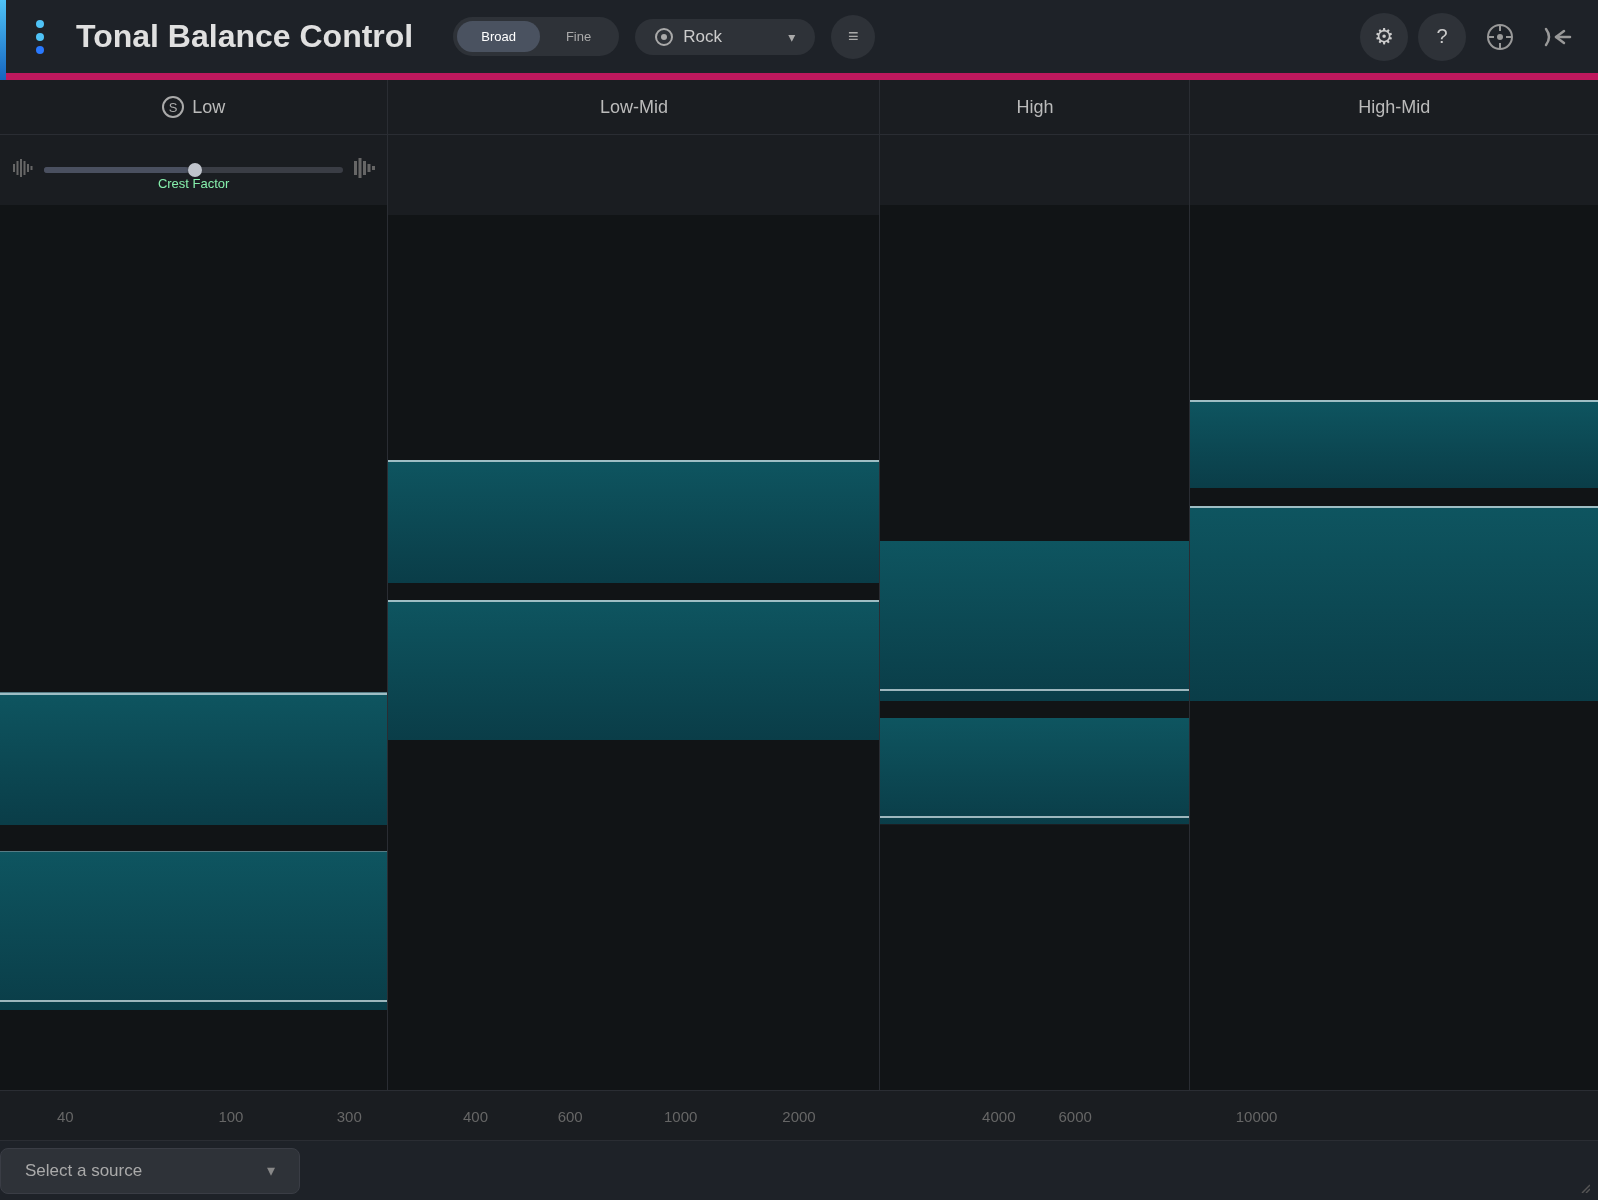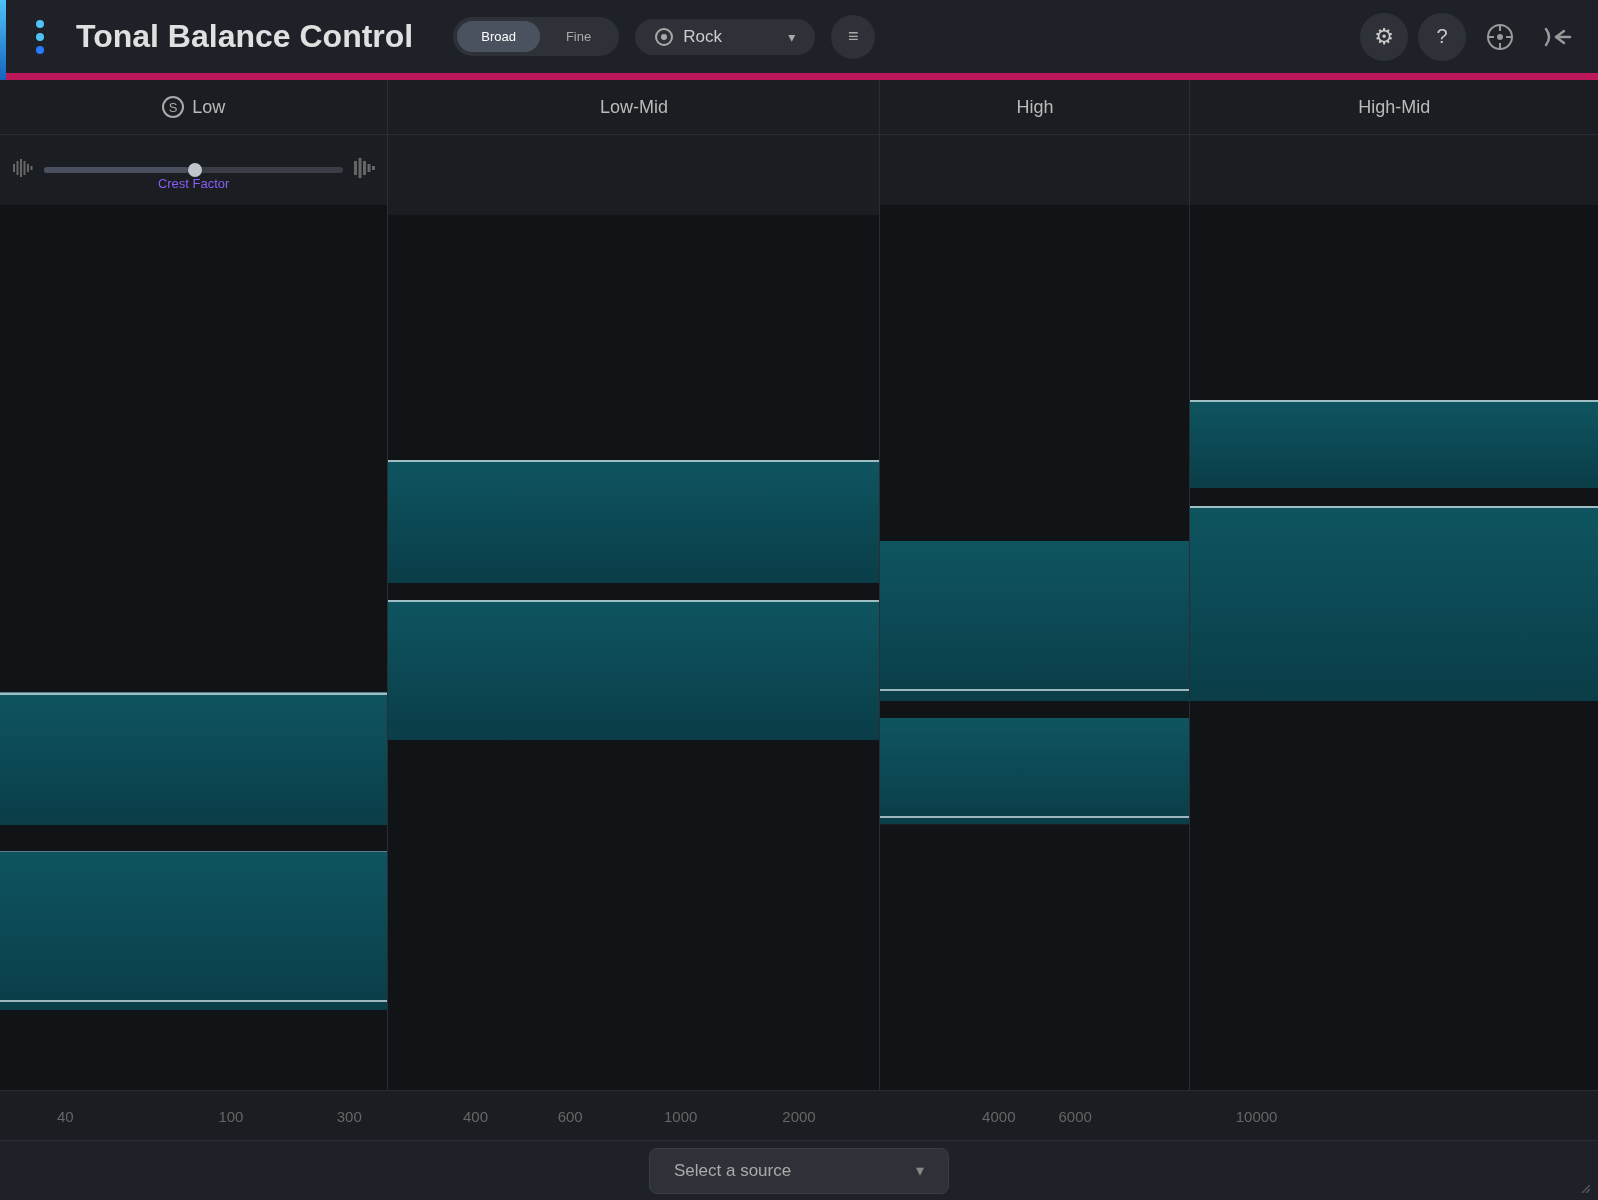--- a/index.html
+++ b/index.html
@@ -257,21 +257,21 @@
       color: #555;
       font-size: 18px;
     }
 
     .crest-label {
       position: absolute;
       bottom: -18px;
       left: 50%;
       transform: translateX(-50%);
       font-size: 13px;
-      color: #8b5cf6;
+      color: #86efac;
       white-space: nowrap;
     }
 
     
     .band-viz {
       flex: 1;
       position: relative;
       overflow: hidden;
     }
 
@@ -318,21 +318,21 @@
       transform: translate(-50%, -50%);
     }
 
     
     .bottom-bar {
       height: 60px;
       background: #1e2228;
       border-top: 1px solid #2a2d33;
       display: flex;
       align-items: center;
-      justify-content: center;
+      justify-content: flex-start;
     }
 
     .source-select {
       display: flex;
       align-items: center;
       background: #2e3238;
       border-radius: 8px;
       padding: 12px 24px;
       gap: 16px;
       cursor: pointer;

